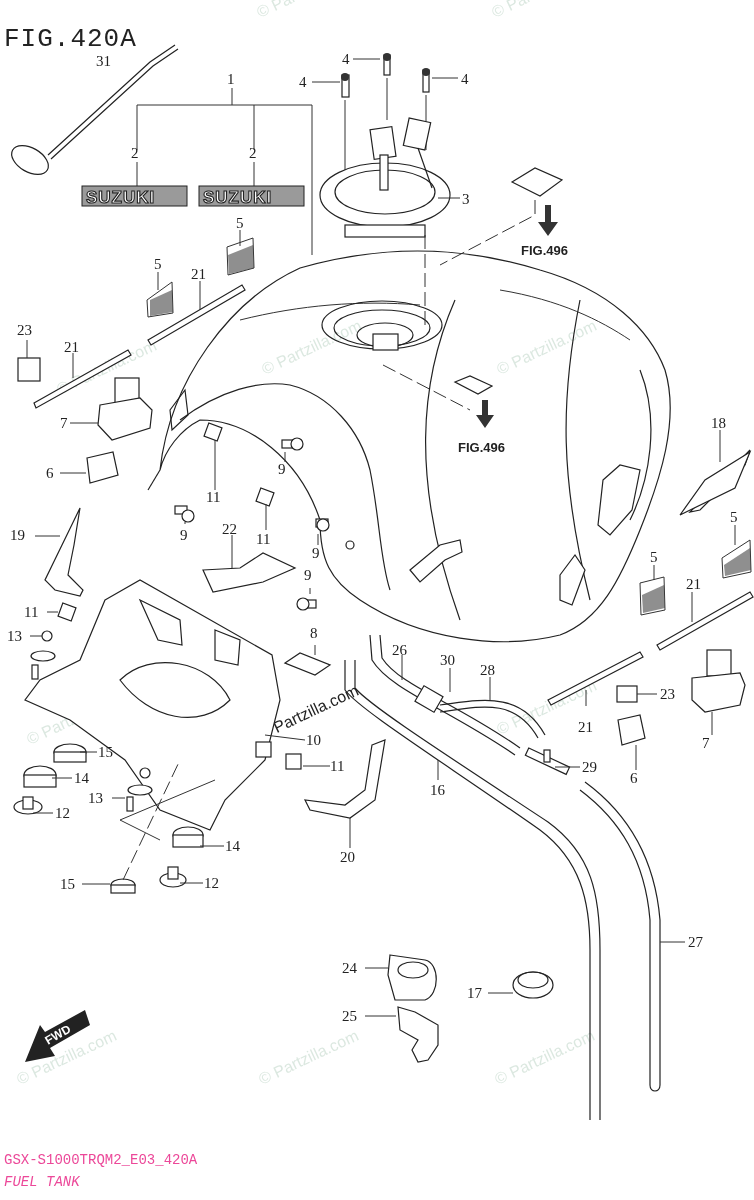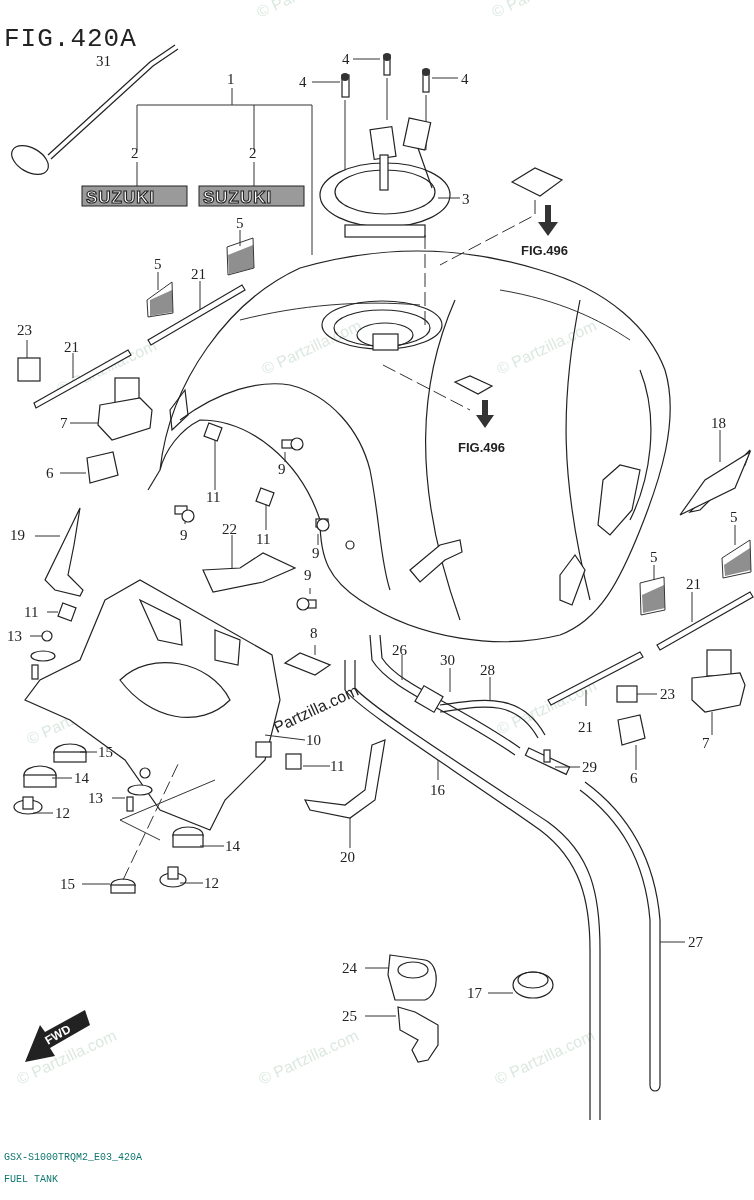--- a/index.html
+++ b/index.html
@@ -1,20 +1,20 @@
 <!DOCTYPE html>
 <html><head>
 <meta charset="utf-8">
 <style>
   html,body{margin:0;padding:0;background:#fff;}
   body{width:754px;height:1200px;position:relative;overflow:hidden;font-family:"Liberation Mono","DejaVu Sans Mono",monospace;color:#222;}
   .title{position:absolute;left:4px;top:2px;font-family:"Liberation Mono","DejaVu Sans Mono",monospace;font-size:26px;letter-spacing:1px;color:#222;margin-top:22px;}
-  .foot{position:absolute;left:4px;font-size:10px;color:#0f766e;}
+  .foot{position:absolute;left:4px;font-size:14px;color:#ec4899;}
   #foot1{top:1152px;}
-  #foot2{top:1174px;}
+  #foot2{top:1174px;font-style:italic;}
   svg#diagram{position:absolute;left:0;top:0;width:754px;height:1200px;}
   .lbl{font-family:"Liberation Serif","DejaVu Serif",serif;font-size:15px;fill:#222;}
   .fig{font-family:"Liberation Sans","DejaVu Sans",sans-serif;font-size:13px;font-weight:bold;fill:#222;}
   .wm{font-family:"Liberation Sans","DejaVu Sans",sans-serif;font-size:16px;fill:#c9dcd0;opacity:.65;}
   .ln{stroke:#222;stroke-width:1.2;fill:none;}
   .lt{stroke:#333;stroke-width:1;fill:none;}
   .dash{stroke:#333;stroke-width:1;fill:none;stroke-dasharray:14 5;}
   .part{stroke:#222;stroke-width:1.2;fill:#fff;}
   .dark{fill:#333;}
   .suz{font-family:"Liberation Sans","DejaVu Sans",sans-serif;font-weight:bold;font-size:17px;fill:#fff;stroke:#222;stroke-width:1.1;letter-spacing:1px;}

